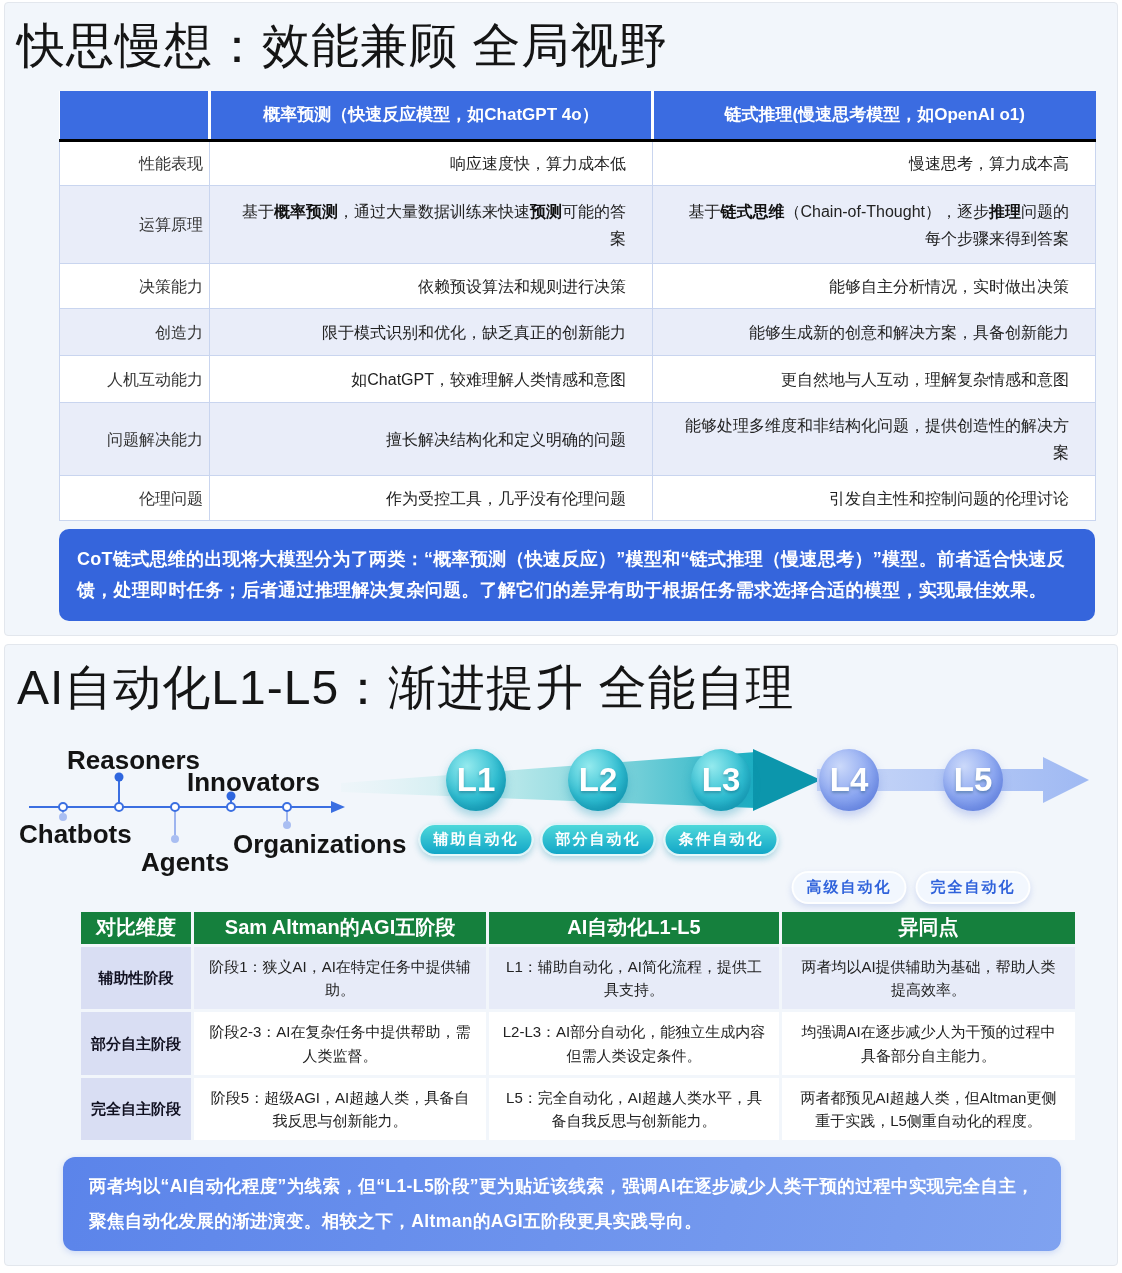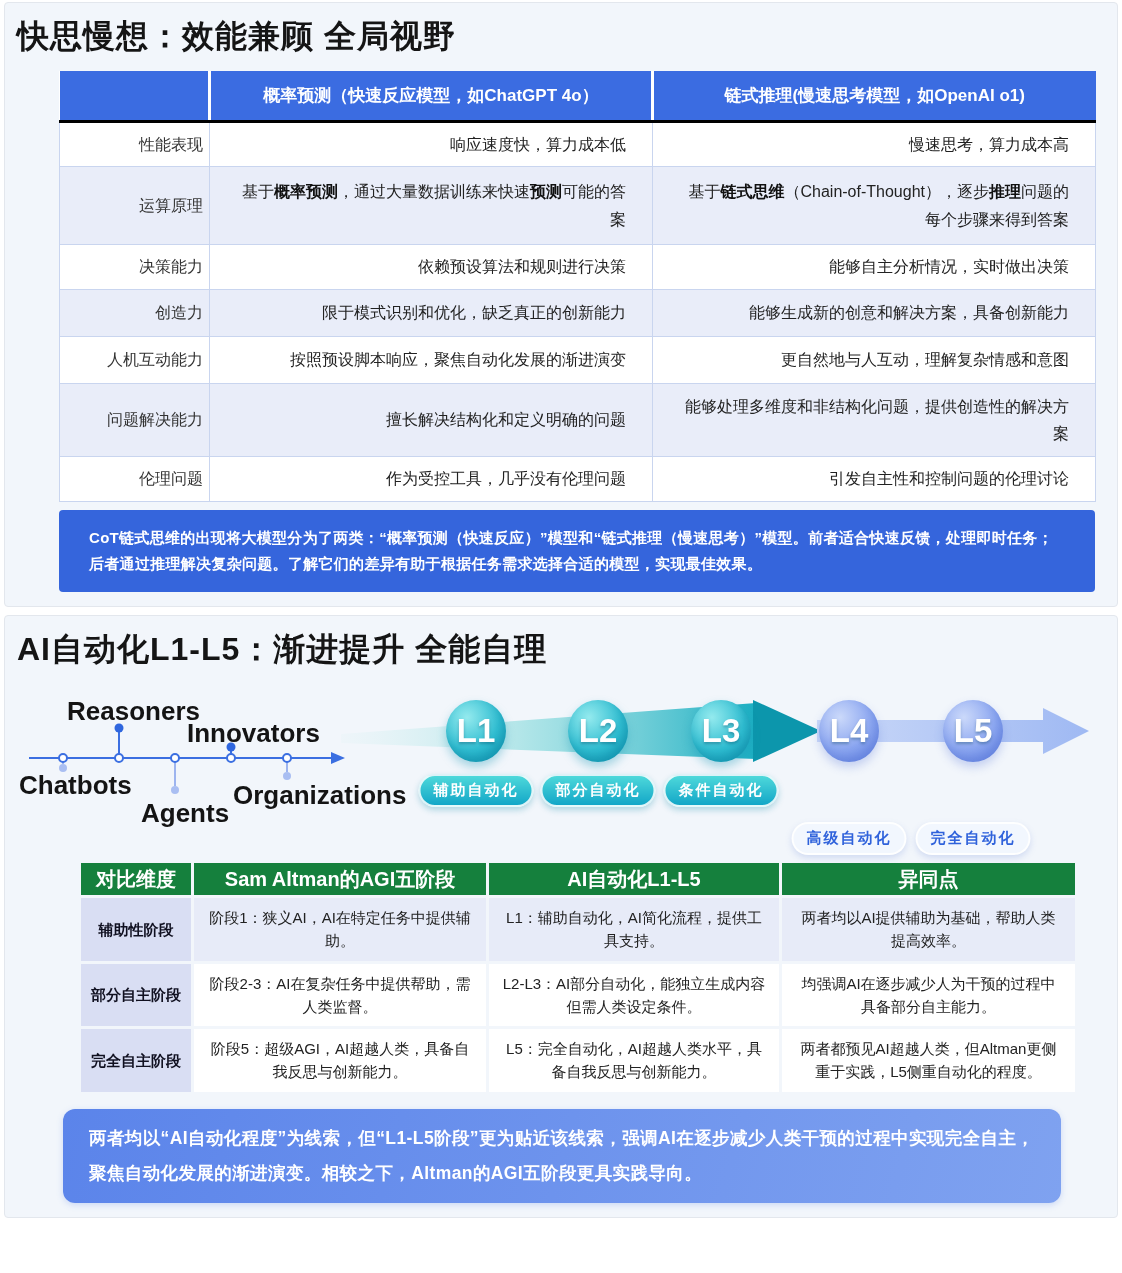--- a/index.html
+++ b/index.html
@@ -8,22 +8,22 @@
 
   .card {
     margin:2px 4px 8px 4px;
     background:#F2F6FB;
     border:1px solid #E3E7ED;
     border-radius:4px;
     padding:10px 0 14px 0;
   }
 
   h1.sec-title {
-    font-size:32px;
-    font-weight:700;
+    font-size:48px;
+    font-weight:400;
     color:#151515;
     letter-spacing:1px;
     padding:4px 0 0 12px;
     line-height:1.2;
   }
 
   
   table.t1 {
     margin:16px 0 0 54px;
     width:1036px;
@@ -62,25 +62,25 @@
   table.t1 tr.h47 td { height:47px; }
   table.t1 tr.h73 td { height:73px; }
   table.t1 tr.h78 td { height:78px; }
 
   
   .callout1 {
     margin:8px 0 0 54px;
     width:1036px;
     background:#3565DC;
     color:#fff;
-    font-size:15px;
+    font-size:18px;
     font-weight:700;
     line-height:1.72;
-    padding:15px 30px;
-    border-radius:4px;
+    padding:15px 18px;
+    border-radius:10px;
     letter-spacing:.3px;
   }
 
   
   .diagram { position:relative; width:1114px; height:168px; margin-top:8px; }
   .diagram svg { position:absolute; left:0; top:0; }
   .tl-label {
     position:absolute;
     font-size:26px;
     font-weight:600;
@@ -225,21 +225,21 @@
           <td><span>依赖预设算法和规则进行决策</span></td>
           <td><span>能够自主分析情况，实时做出决策</span></td>
         </tr>
         <tr class="alt h47">
           <td class="lbl">创造力</td>
           <td><span>限于模式识别和优化，缺乏真正的创新能力</span></td>
           <td><span>能够生成新的创意和解决方案，具备创新能力</span></td>
         </tr>
         <tr class="h47">
           <td class="lbl">人机互动能力</td>
-          <td><span>按照预设脚本响应，聚焦自动化发展的渐进演变</span></td>
+          <td><span>如ChatGPT，较难理解人类情感和意图</span></td>
           <td><span>更自然地与人互动，理解复杂情感和意图</span></td>
         </tr>
         <tr class="alt h73">
           <td class="lbl">问题解决能力</td>
           <td><span>擅长解决结构化和定义明确的问题</span></td>
           <td><span>能够处理多维度和非结构化问题，提供创造性的解决方案</span></td>
         </tr>
         <tr class="h45">
           <td class="lbl">伦理问题</td>
           <td><span>作为受控工具，几乎没有伦理问题</span></td>

